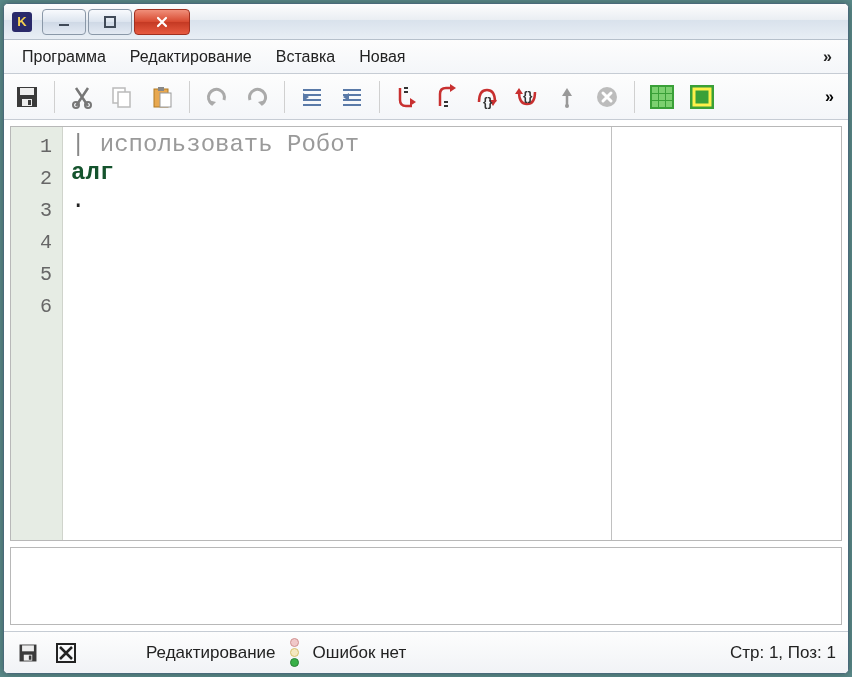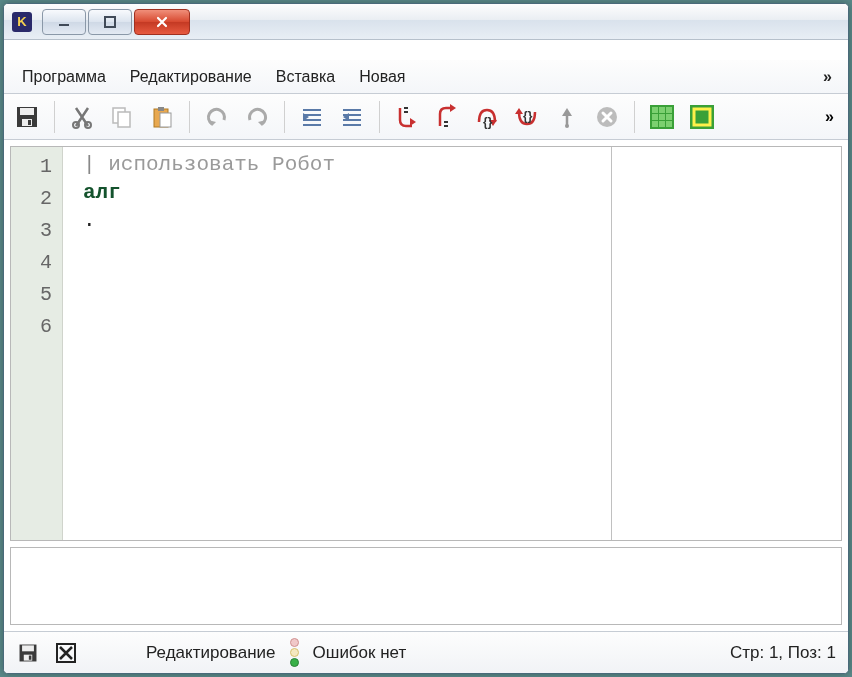--- a/index.html
+++ b/index.html
@@ -68,21 +68,20 @@
   }
   .menubar {
     height: 34px;
     background: linear-gradient(to bottom, #fdfdfd, #f4f6f9);
     border-bottom: 1px solid #c6ccd4;
     display: flex;
     align-items: center;
     padding: 0 6px;
     font-size: 16px;
     color: #222;
-    margin-top: 20px;
   }
   .menu-item { padding: 4px 12px; cursor: pointer; border-radius: 3px; }
   .menu-spacer { flex: 1; }
   .menu-more { padding: 4px 10px; font-weight: bold; cursor: pointer; }
   .toolbar {
     height: 46px;
     background: linear-gradient(to bottom, #fdfdfd, #f4f6f9);
     border-bottom: 1px solid #c6ccd4;
     display: flex;
     align-items: center;
@@ -126,23 +125,23 @@
     border-right: 1px solid #d0d4cc;
     padding-top: 4px;
     text-align: right;
     font-family: "Courier New", monospace;
     font-size: 20px;
     color: #666;
   }
   .gutter div { padding: 2px 10px 2px 0; line-height: 28px; }
   .code {
     flex: 1;
-    padding: 4px 20px;
+    padding: 4px 8px;
     font-family: "Consolas", "Courier New", monospace;
-    font-size: 21px;
+    font-size: 24px;
     color: #222;
     line-height: 28px;
     white-space: pre;
     cursor: text;
   }
   .code .comment { color: #9a9a9a; font-weight: normal; }
   .code .kw { color: #14532d; font-weight: bold; }
   .code .cursor-bar { color: #888; }
   .sidepanel {
     width: 230px;

